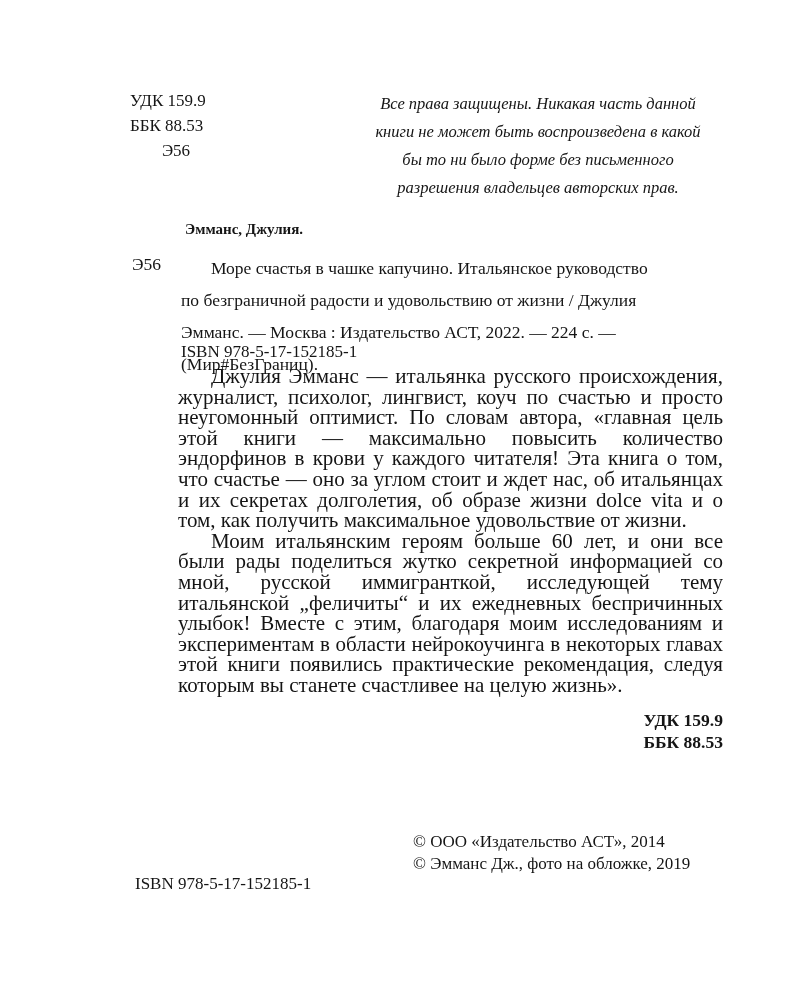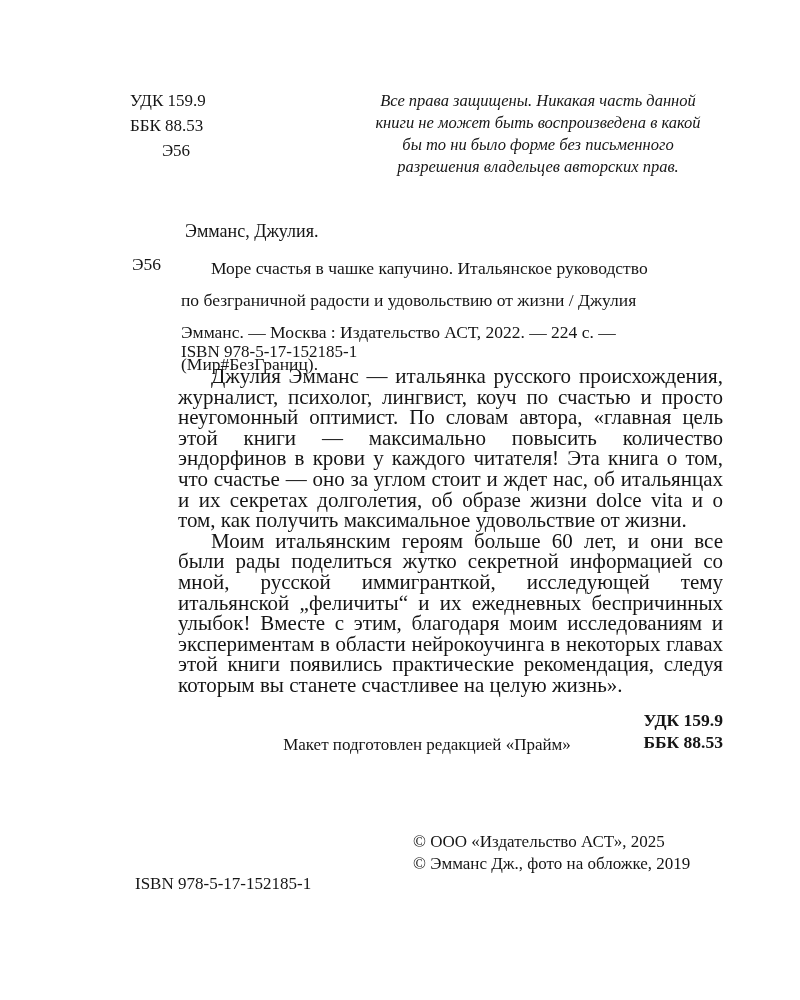--- a/index.html
+++ b/index.html
@@ -31,33 +31,33 @@
     text-align: center;
   }
 
   
   .rights-notice {
     position: absolute;
     left: 350px;
     top: 90px;
     width: 376px;
     font-size: 16.5px;
-    line-height: 22px;
+    line-height: 28px;
     font-style: italic;
     text-align: center;
     white-space: pre-line;
   }
 
   
   .author-heading {
     position: absolute;
     left: 185px;
     top: 221px;
-    font-size: 18px;
-    font-weight: normal;
+    font-size: 15px;
+    font-weight: bold;
   }
 
   
   .entry-code {
     position: absolute;
     left: 132px;
     top: 254px;
     font-size: 17.5px;
   }
 
@@ -158,22 +158,21 @@
 
   <div class="mid-block">
     <p class="annotation-para">Джулия Эмманс — итальянка русского происхождения, журналист, психолог, лингвист, коуч по счастью и просто неугомонный оптимист. По словам автора, «главная цель этой книги — максимально повысить количество эндорфинов в крови у каждого читателя! Эта книга о том, что счастье — оно за углом стоит и ждет нас, об итальянцах и их секретах долголетия, об образе жизни dolce vita и о том, как получить максимальное удовольствие от жизни.</p>
     <p class="annotation-para">Моим итальянским героям больше 60 лет, и они все были рады поделиться жутко секретной информацией со мной, русской иммигранткой, исследующей тему итальянской „феличиты“ и их ежедневных беспричинных улыбок! Вместе с этим, благодаря моим исследованиям и экспериментам в области нейрокоучинга в некоторых главах этой книги появились практические рекомендация, следуя которым вы станете счастливее на целую жизнь».</p>
     <div class="udk-footer">
       <div>УДК 159.9</div>
       <div>ББК 88.53</div>
     </div>
   </div>
 
-  <div class="imprint-note">Макет подготовлен редакцией «Прайм»</div>
 
   <div class="copyright-block">
-    <div>© ООО «Издательство АСТ», 2025</div>
+    <div>© ООО «Издательство АСТ», 2014</div>
     <div>© Эмманс Дж., фото на обложке, 2019</div>
   </div>
 
   <div class="isbn-bottom">ISBN 978-5-17-152185-1</div>
 
 </div>
 
 </body></html>

